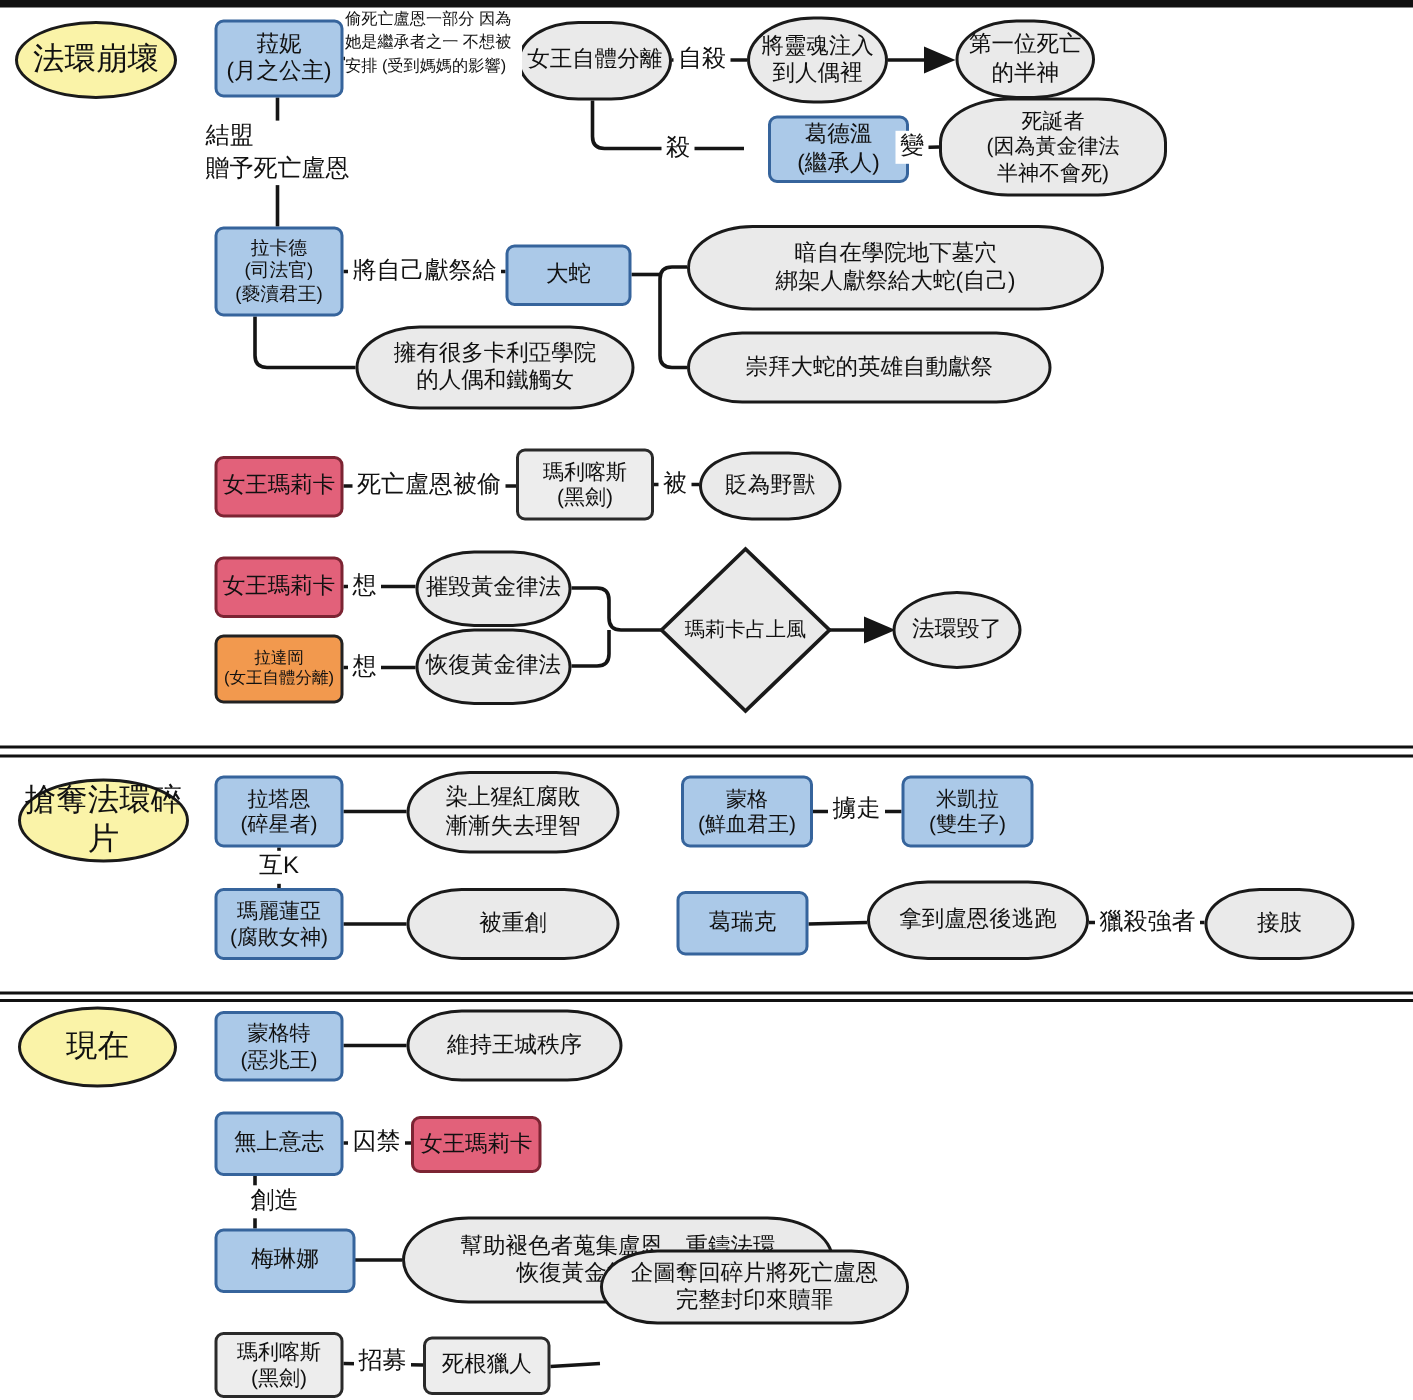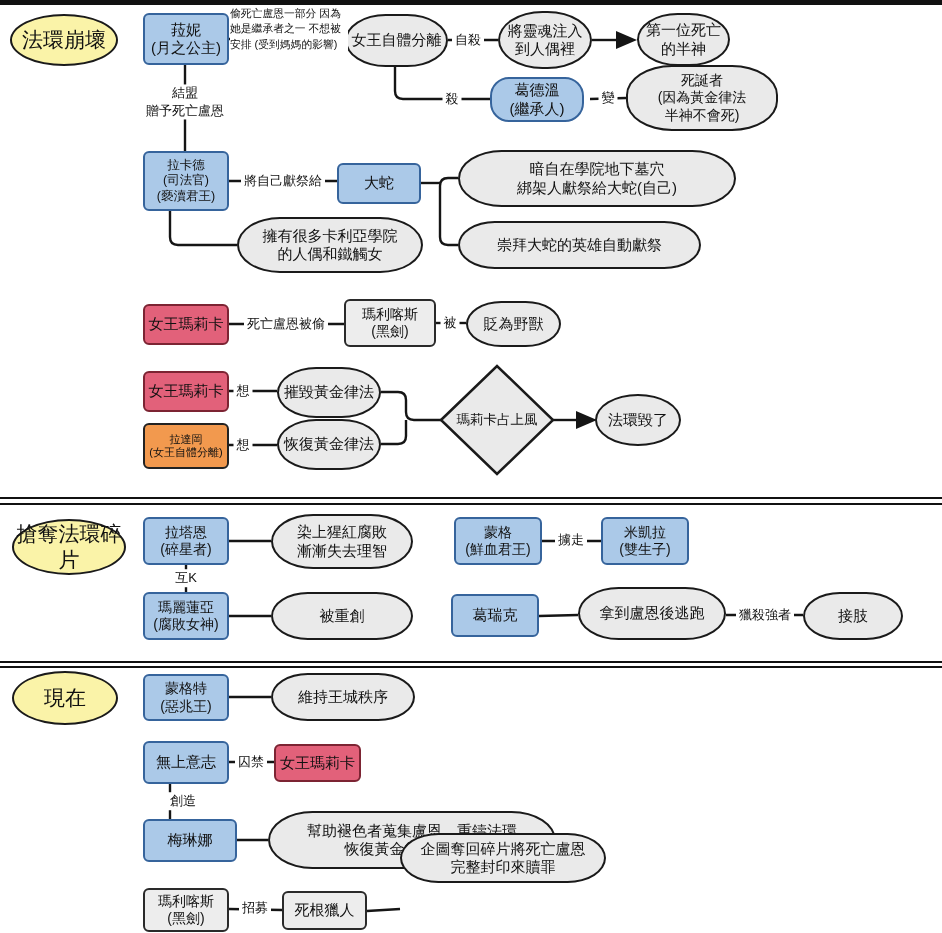--- a/index.html
+++ b/index.html
@@ -13,21 +13,21 @@
   .rect.blue{background:#abc9e8;border-color:#36649c;}
   .rect.red{background:#e2617a;border-color:#7c2433;}
   .rect.orange{background:#f2994e;border-color:#222;}
   .rect.gray{background:#ededed;border-color:#2a2a2a;}
   .blob{background:#eaeaea;border:2.5px solid #1a1a1a;border-radius:46px/30px;}
   .ellipse{background:#eaeaea;border:2.5px solid #1a1a1a;border-radius:50%;}
   .badge{background:#faf3a8;border:2.5px solid #1a1a1a;border-radius:50%;font-size:21px;}
   .dtext{position:absolute;z-index:1;display:flex;align-items:center;justify-content:center;
          text-align:center;font-size:13.5px;}
   .elabel{position:absolute;transform:translate(-50%,-50%);background:#fff;padding:0 3px;
-          z-index:2;white-space:pre-line;text-align:center;font-size:13px;line-height:1.35;}
+          z-index:2;white-space:pre-line;text-align:left;font-size:16px;line-height:1.35;}
   .note{position:absolute;background:#fff;z-index:2;text-align:left;
         font-size:10.8px;line-height:1.42;}
   .sep{position:absolute;left:0;width:942px;background:#111;z-index:1;}
 </style>
 </head>
 <body>
 
 <div id="canvas">
 
   <svg id="wires" viewBox="0 0 942 933" fill="none" stroke="#151515" stroke-width="2.4">
@@ -81,21 +81,21 @@
 因為她是繼承者之一
 不想被安排
 (受到媽媽的影響)</div>
   <div class="node blob" style="left:345px;top:14px;width:103px;height:53px;">女王自體分離</div>
   <div class="elabel" style="left:468px;top:40px;">自殺</div>
   <div class="node blob" style="left:498px;top:11px;width:94px;height:58px;">將靈魂注入
 到人偶裡</div>
   <div class="node blob" style="left:637px;top:13px;width:93px;height:53px;">第一位死亡
 的半神</div>
   <div class="elabel" style="left:452px;top:99px;">殺</div>
-  <div class="node rect blue" style="left:490px;top:77px;width:94px;height:45px;border-radius:19px;">葛德溫
+  <div class="node rect blue" style="left:512px;top:77px;width:94px;height:45px;">葛德溫
 (繼承人)</div>
   <div class="elabel" style="left:608px;top:98px;">變</div>
   <div class="node blob" style="left:626px;top:65px;width:152px;height:66px;font-size:14px;">死誕者
 (因為黃金律法
 半神不會死)</div>
   <div class="elabel" style="left:185px;top:102px;">結盟
 贈予死亡盧恩</div>
   <div class="node rect blue" style="left:143px;top:151px;width:86px;height:60px;font-size:12.5px;">拉卡德
 (司法官)
 (褻瀆君王)</div>

